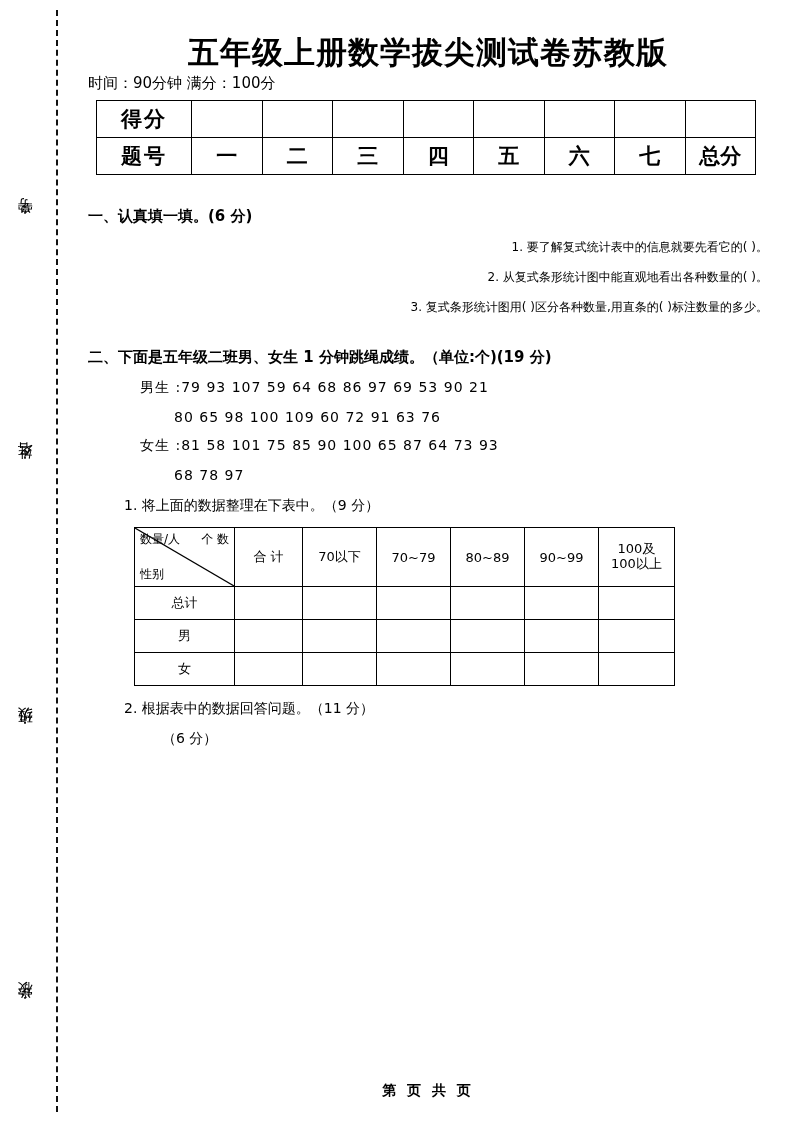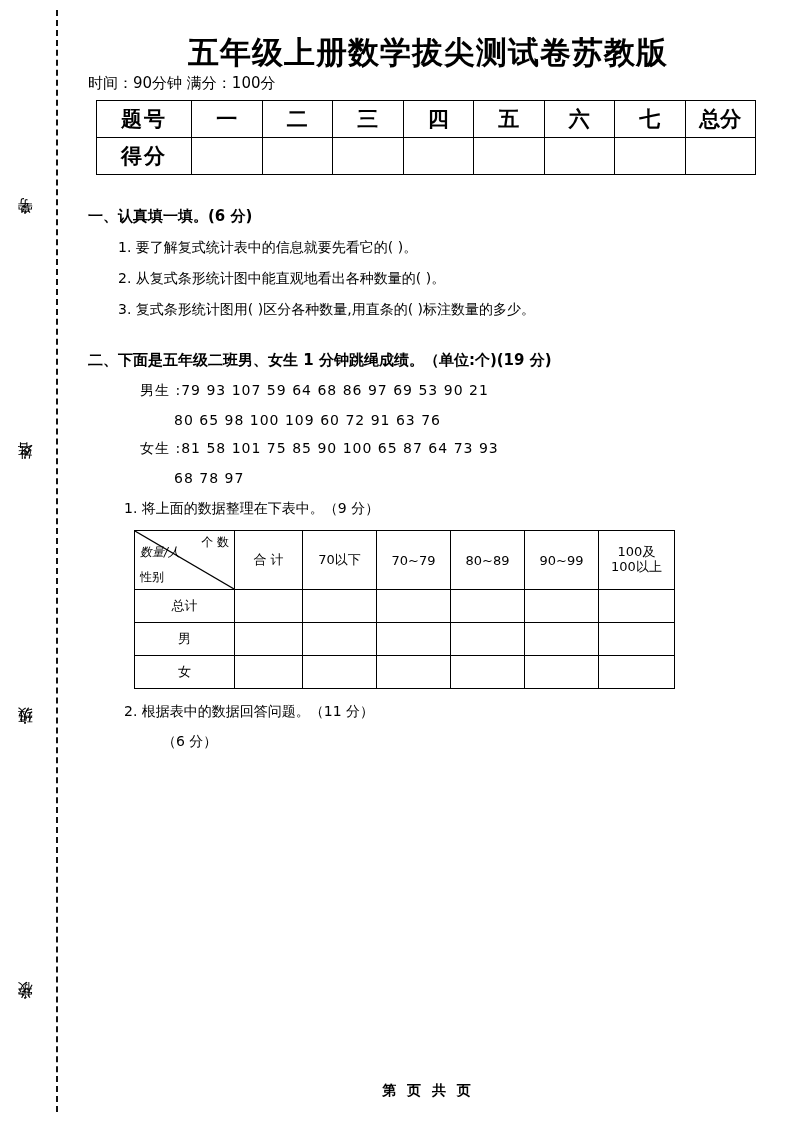--- a/index.html
+++ b/index.html
@@ -104,24 +104,25 @@
   }
 
   
   .sec-head {
     font-size: 15px;
     font-weight: bold;
     margin-top: 32px;
     font-family: "DejaVu Sans", "Liberation Sans", sans-serif;
   }
   .q {
-    font-size: 14px;
+    font-size: 12px;
     margin-top: 13px;
     margin-left: 30px;
     font-family: "DejaVu Sans", "Liberation Sans", sans-serif;
+    text-align: right;
   }
   .data-line {
     font-size: 14px;
     margin-top: 12px;
     margin-left: 52px;
     letter-spacing: 1px;
     font-family: "DejaVu Sans", "Liberation Sans", sans-serif;
   }
   .data-line.indent {
     margin-left: 86px;
@@ -209,40 +210,40 @@
 
   <div class="content">
 
     <div class="title">五年级上册数学拔尖测试卷苏教版</div>
 
     <div class="meta-line">时间：90分钟  满分：100分</div>
 
     <table class="score">
       <tbody>
           <tr>
+        <td class="first">得分</td>
+        <td></td>
+        <td></td>
+        <td></td>
+        <td></td>
+        <td></td>
+        <td></td>
+        <td></td>
+        <td></td>
+      </tr>
+      <tr>
         <td class="first">题号</td>
         <td>一</td>
         <td>二</td>
         <td>三</td>
         <td>四</td>
         <td>五</td>
         <td>六</td>
         <td>七</td>
         <td>总分</td>
-      </tr>
-      <tr>
-        <td class="first">得分</td>
-        <td></td>
-        <td></td>
-        <td></td>
-        <td></td>
-        <td></td>
-        <td></td>
-        <td></td>
-        <td></td>
       </tr>
     </tbody>
       </table>
 
     <div class="sec-head">一、认真填一填。(6 分)</div>
     <div class="q">1. 要了解复式统计表中的信息就要先看它的(          )。</div>
     <div class="q">2. 从复式条形统计图中能直观地看出各种数量的(                )。</div>
     <div class="q">3. 复式条形统计图用(        )区分各种数量,用直条的(          )标注数量的多少。</div>
 
     <div class="sec-head">二、下面是五年级二班男、女生 1 分钟跳绳成绩。（单位:个)(19 分)</div>
@@ -272,21 +273,21 @@
       <tbody>
           <tr>
         <td class="corner">
           <span class="slash">
             <svg viewBox="0 0 100 58" preserveAspectRatio="none">
                   <line x1="0" y1="0" x2="100" y2="58" stroke="#000" stroke-width="1.2"></line>
                 </svg>
           </span>
           <span class="tr-lab">个 数</span>
           <span class="bl-lab">性别</span>
-          <span class="tr-lab" style="left:5px; top:13px; right:auto;font-style:italic;">数量/人</span>
+          <span class="tr-lab" style="left:5px; top:3px; right:auto;">数量/人</span>
         </td>
         <td>合 计</td>
         <td>70以下</td>
         <td>70~79</td>
         <td>80~89</td>
         <td>90~99</td>
         <td class="two-line">100及<br>100以上</td>
       </tr>
       <tr>
         <td>总计</td>

